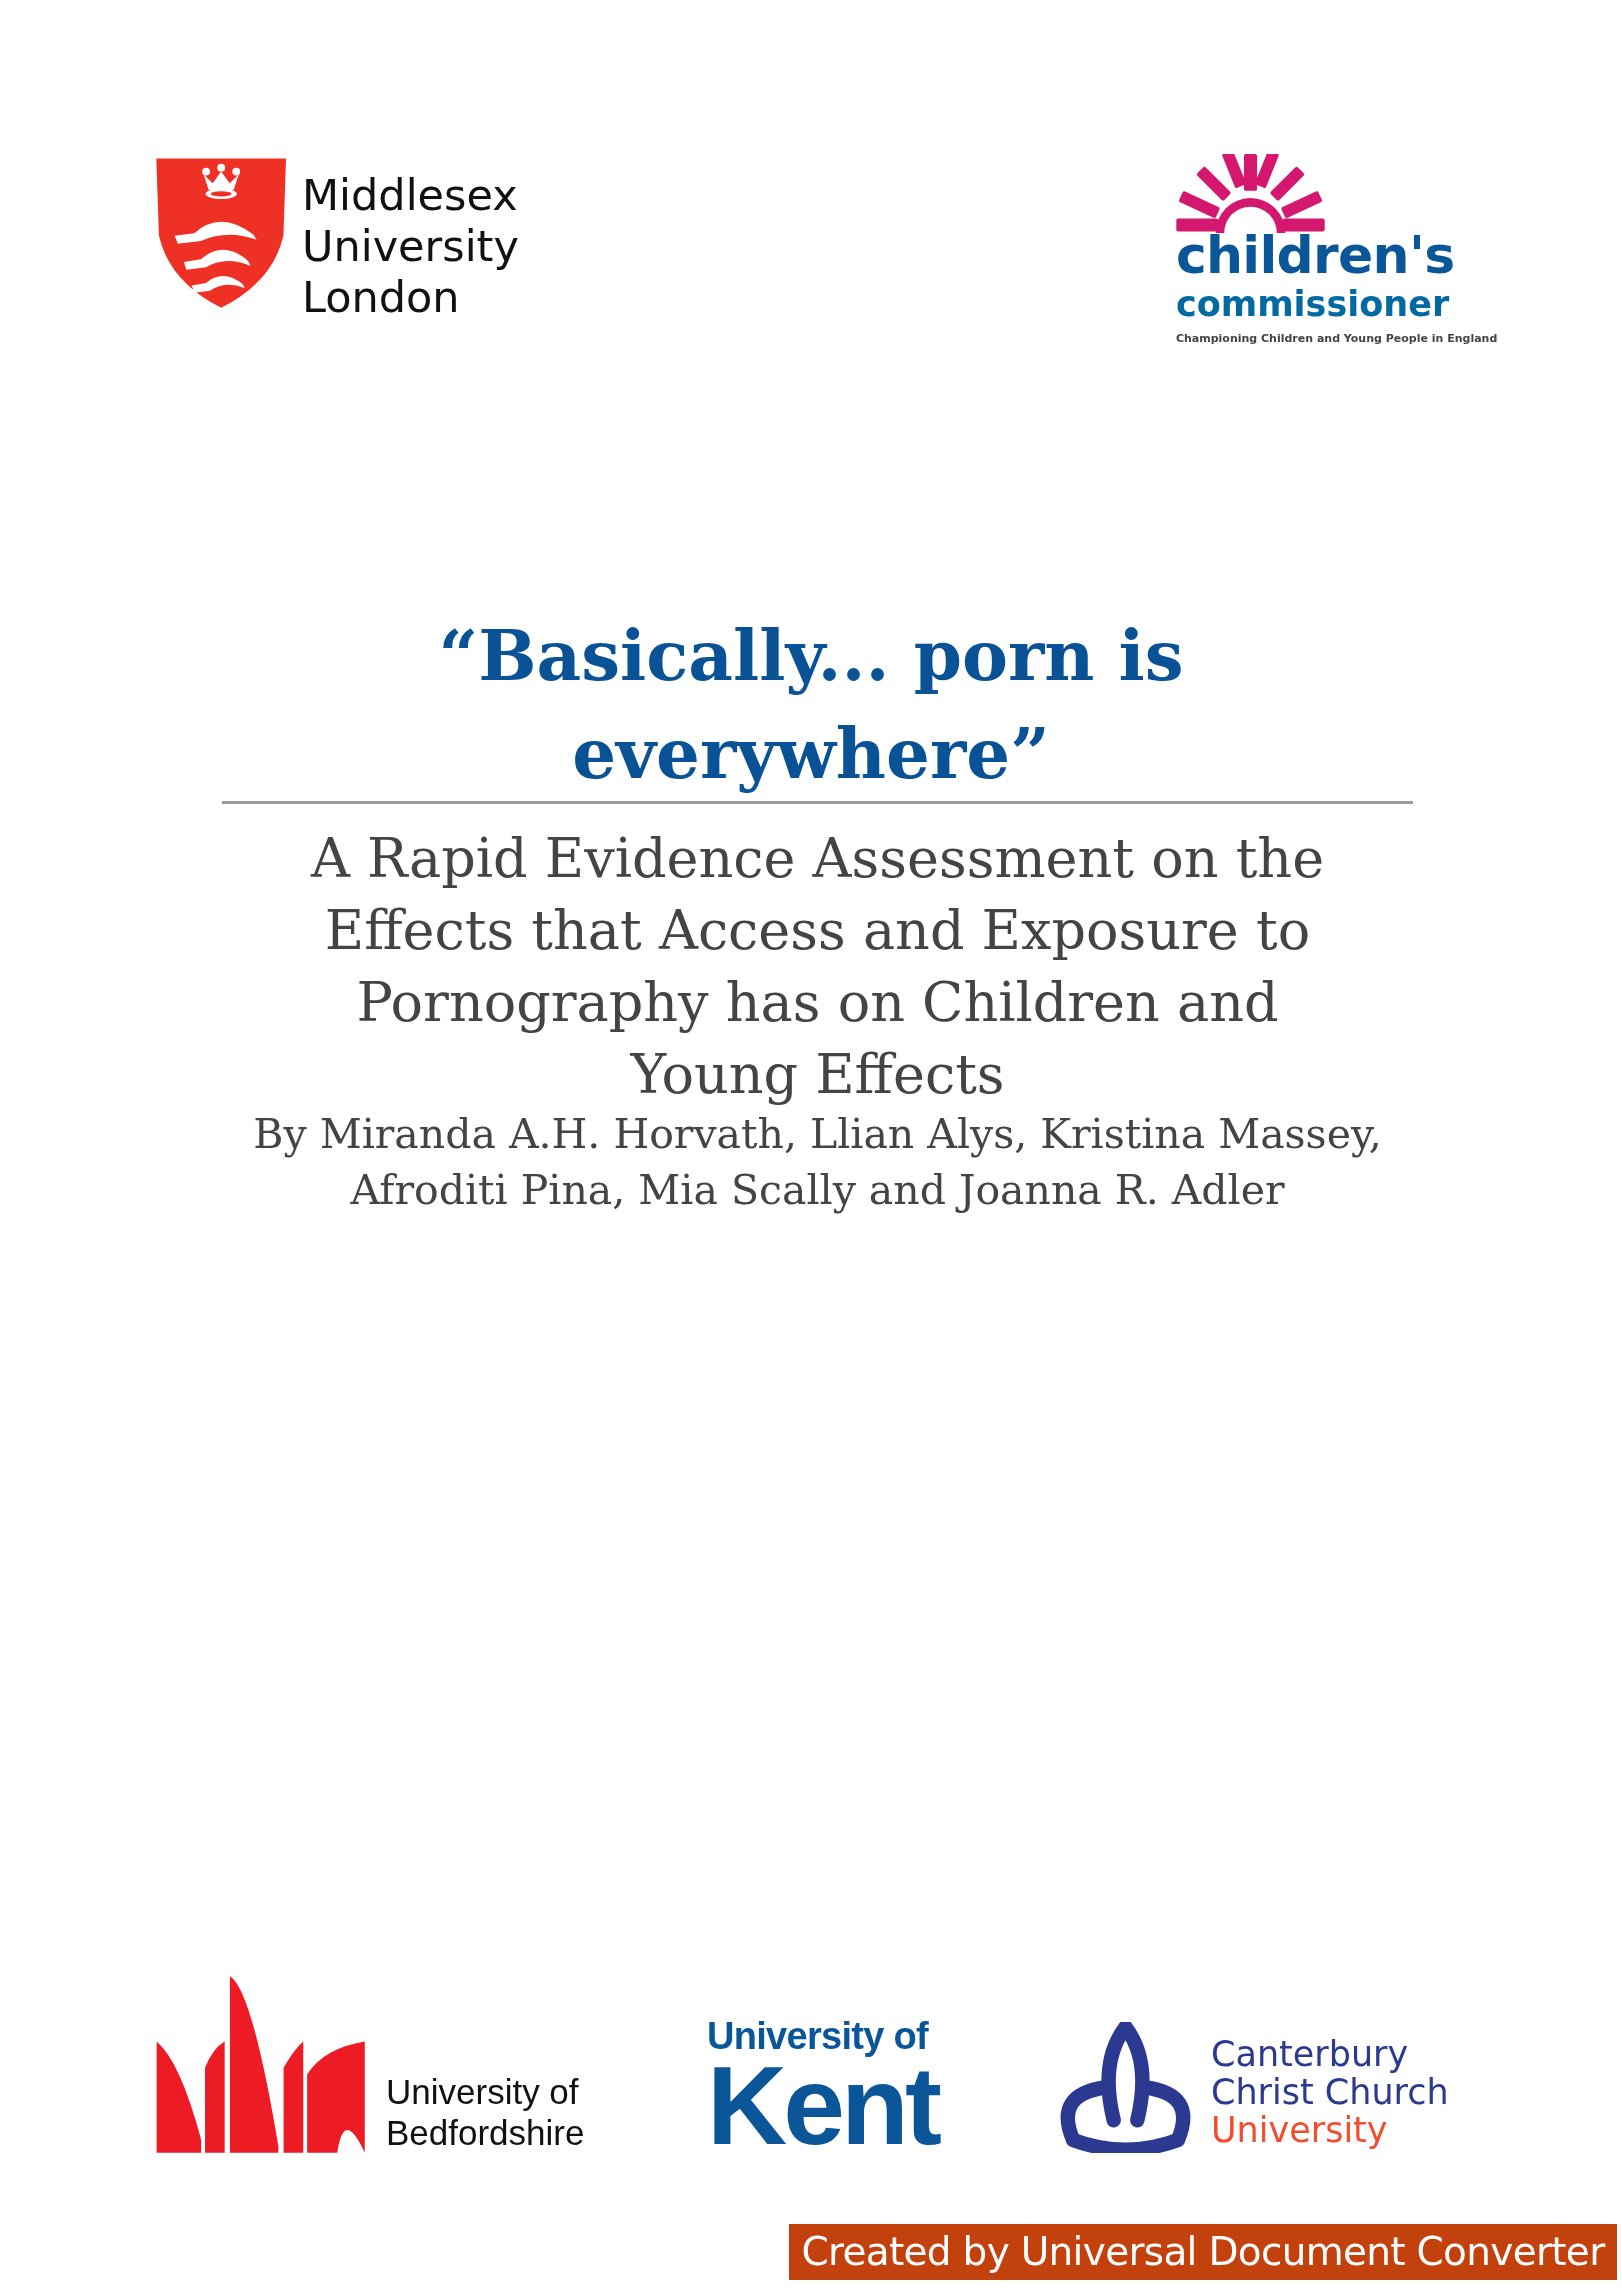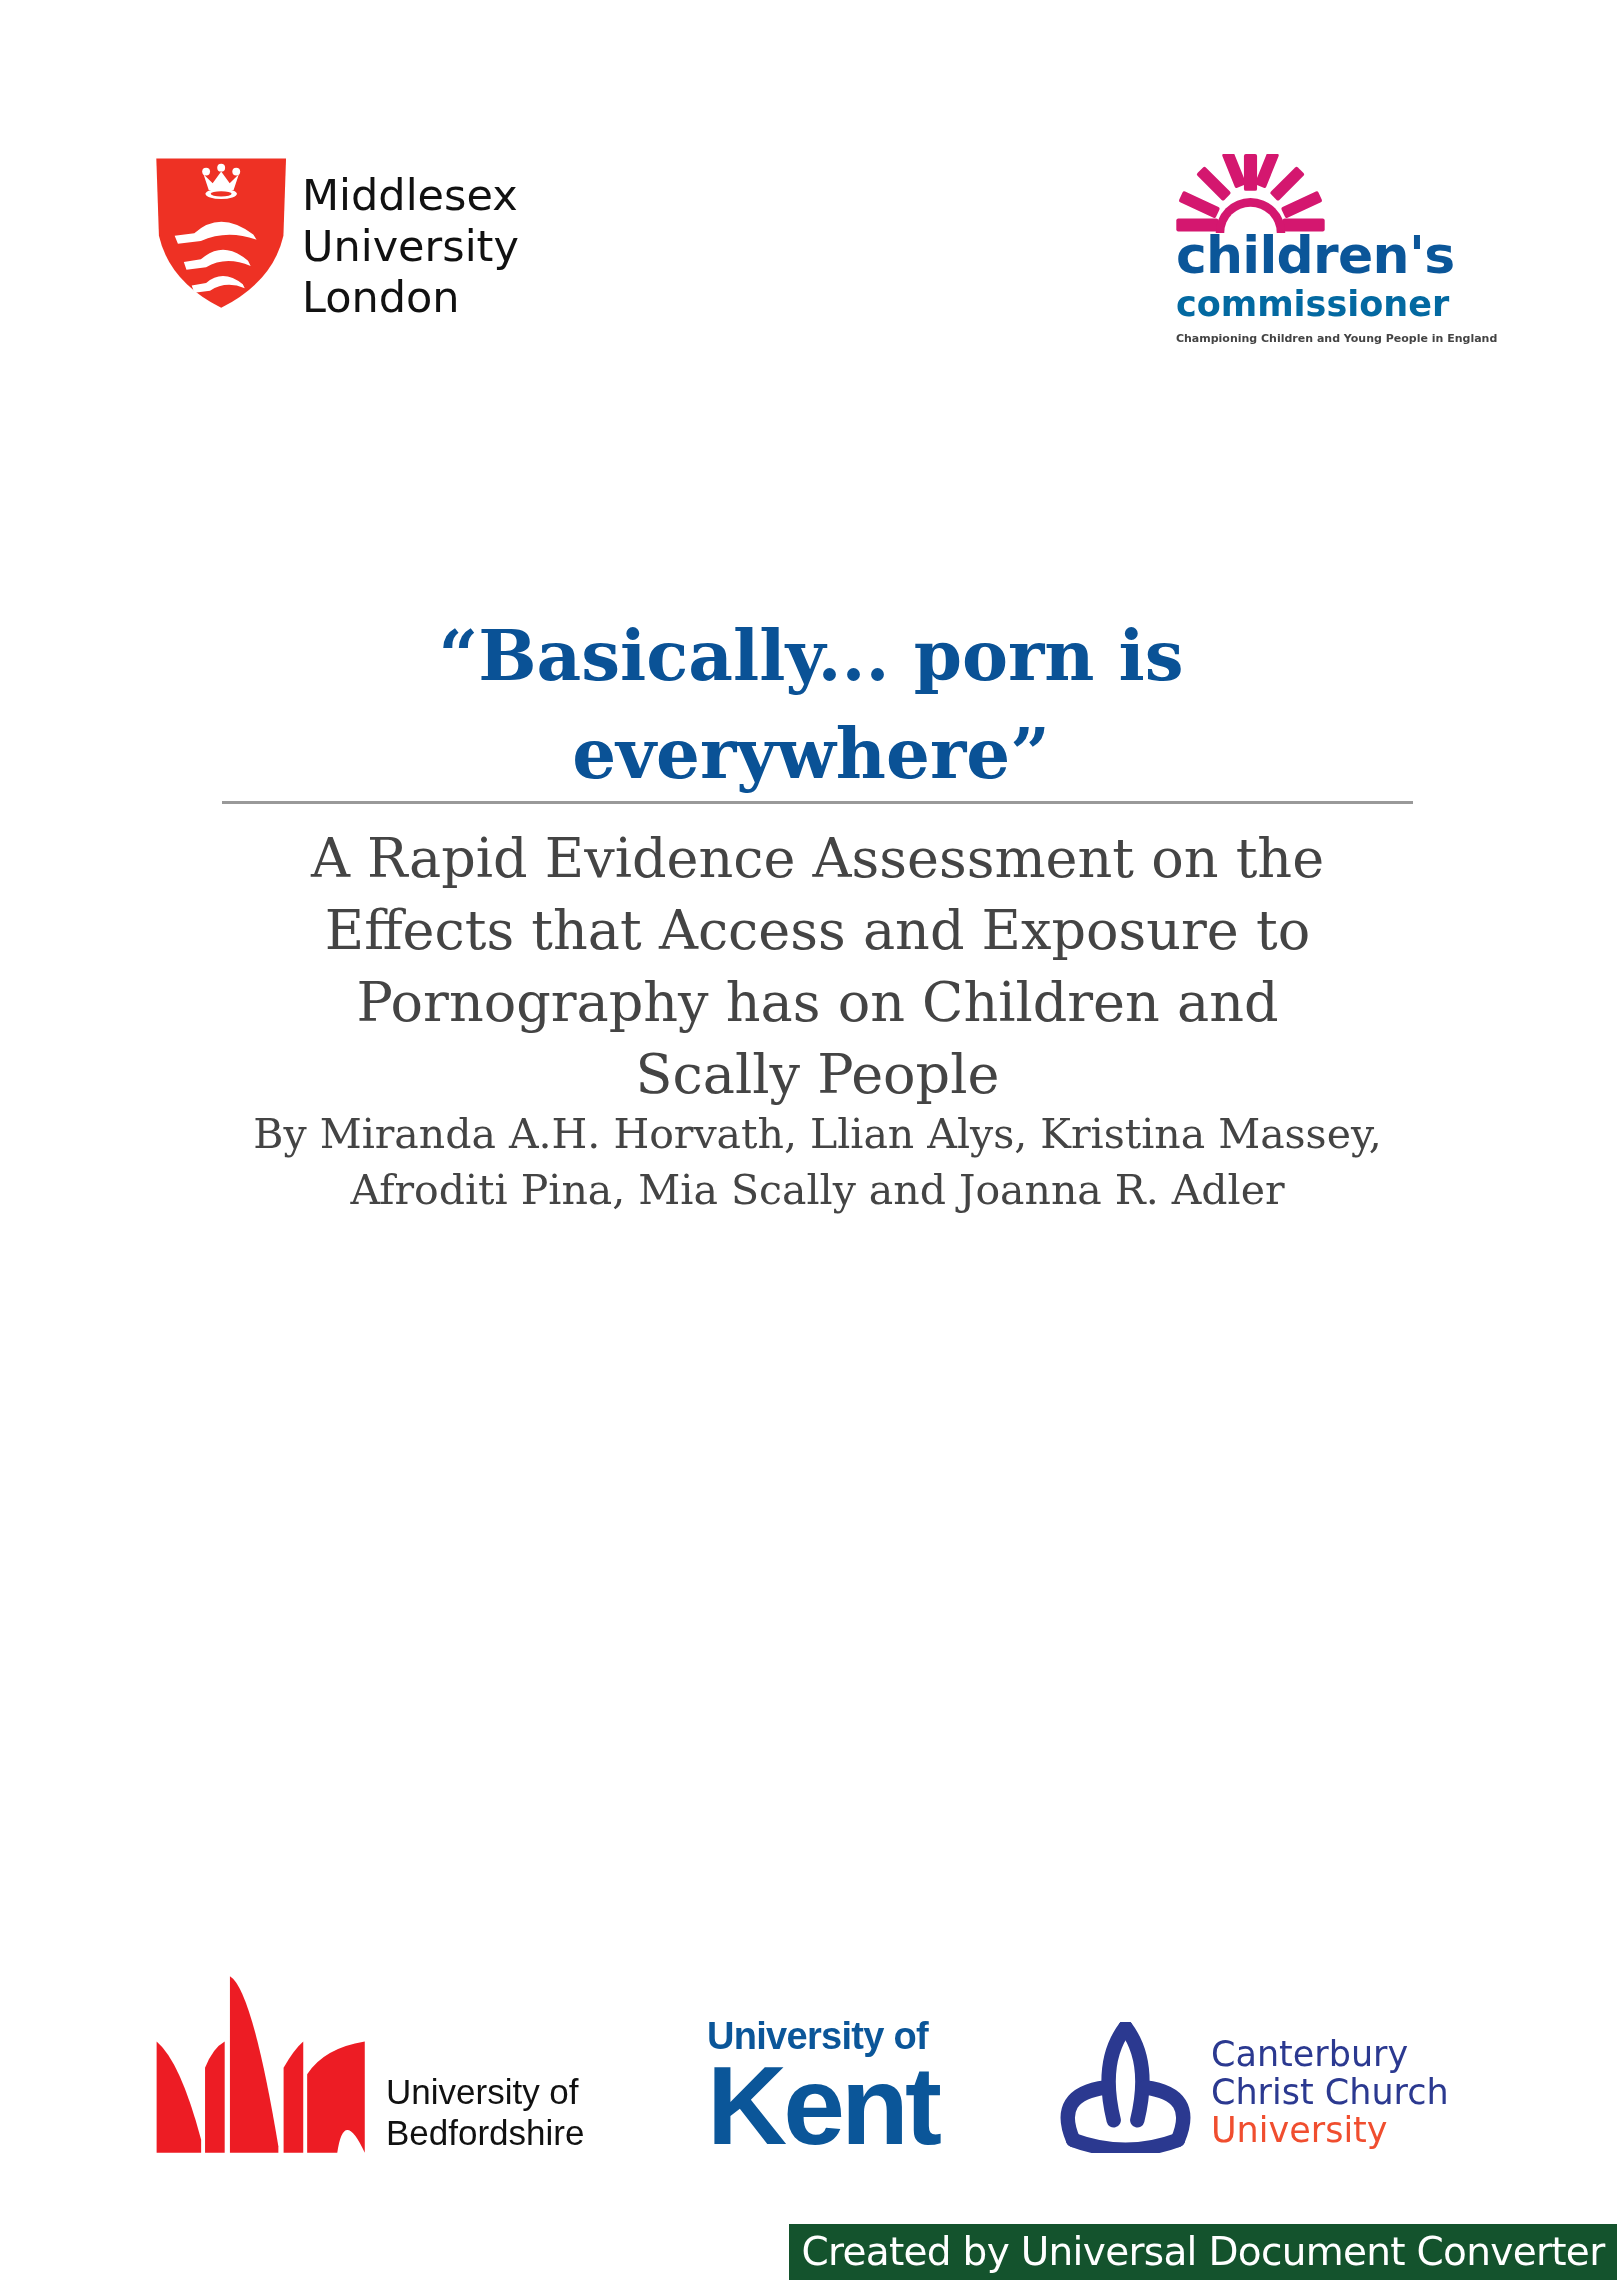--- a/index.html
+++ b/index.html
@@ -34,21 +34,21 @@
   .kent-top { font-family: "Liberation Sans", sans-serif; font-weight: bold; font-size: 38px; line-height: 42px; white-space: nowrap; letter-spacing: -0.7px; }
   .kent-main { font-family: "Liberation Sans", sans-serif; font-weight: bold; font-size: 111px; line-height: 98px; letter-spacing: -3.9px; white-space: nowrap; }
 
   .ccc { position: absolute; left: 1060px; top: 2022px; width: 458px; height: 151px; }
   .ccc-mark { position: absolute; left: 0; top: 0; width: 131px; height: 131px; }
   .ccc-text { position: absolute; left: 151px; top: 13px; font-family: "DejaVu Sans", sans-serif; font-size: 35px; line-height: 38px; white-space: nowrap; }
   .ccc-l1, .ccc-l2 { color: #2b3990; }
   .ccc-l3 { color: #f04e2f; }
 
   
-  .watermark { position: absolute; left: 789px; top: 2224px; width: 828px; height: 56px; background: #14532d; color: #ffffff; font-family: "DejaVu Sans", sans-serif; font-size: 39px; line-height: 56px; text-align: center; white-space: nowrap; letter-spacing: -0.7px; }
+  .watermark { position: absolute; left: 789px; top: 2224px; width: 828px; height: 56px; background: #c2410c; color: #ffffff; font-family: "DejaVu Sans", sans-serif; font-size: 39px; line-height: 56px; text-align: center; white-space: nowrap; letter-spacing: -0.7px; }
 </style>
 </head>
 <body>
 
 <div class="mdx">
   <svg class="mdx-shield" viewBox="0 0 203 230">
     <path d="M2 2 L200 2 L196 120 Q180 190 101 230 Q22 190 6 120 Z" fill="#ee3124"></path>
 
     <g fill="#ffffff">
       <circle cx="78" cy="22" r="6"></circle>
@@ -96,21 +96,21 @@
 <div class="title">
   <div>“Basically... porn is</div>
   <div>everywhere”</div>
 </div>
 <div class="rule"></div>
 
 <div class="subtitle">
   <div>A Rapid Evidence Assessment on the</div>
   <div>Effects that Access and Exposure to</div>
   <div>Pornography has on Children and</div>
-  <div>Scally People</div>
+  <div>Young Effects</div>
 </div>
 
 <div class="authors">
   <div>By Miranda A.H. Horvath, Llian Alys, Kristina Massey,</div>
   <div>Afroditi Pina, Mia Scally and Joanna R. Adler</div>
 </div>
 
 <div class="beds">
   <svg class="beds-mark" viewBox="0 0 330 270">
     <g fill="#ed1c24">

